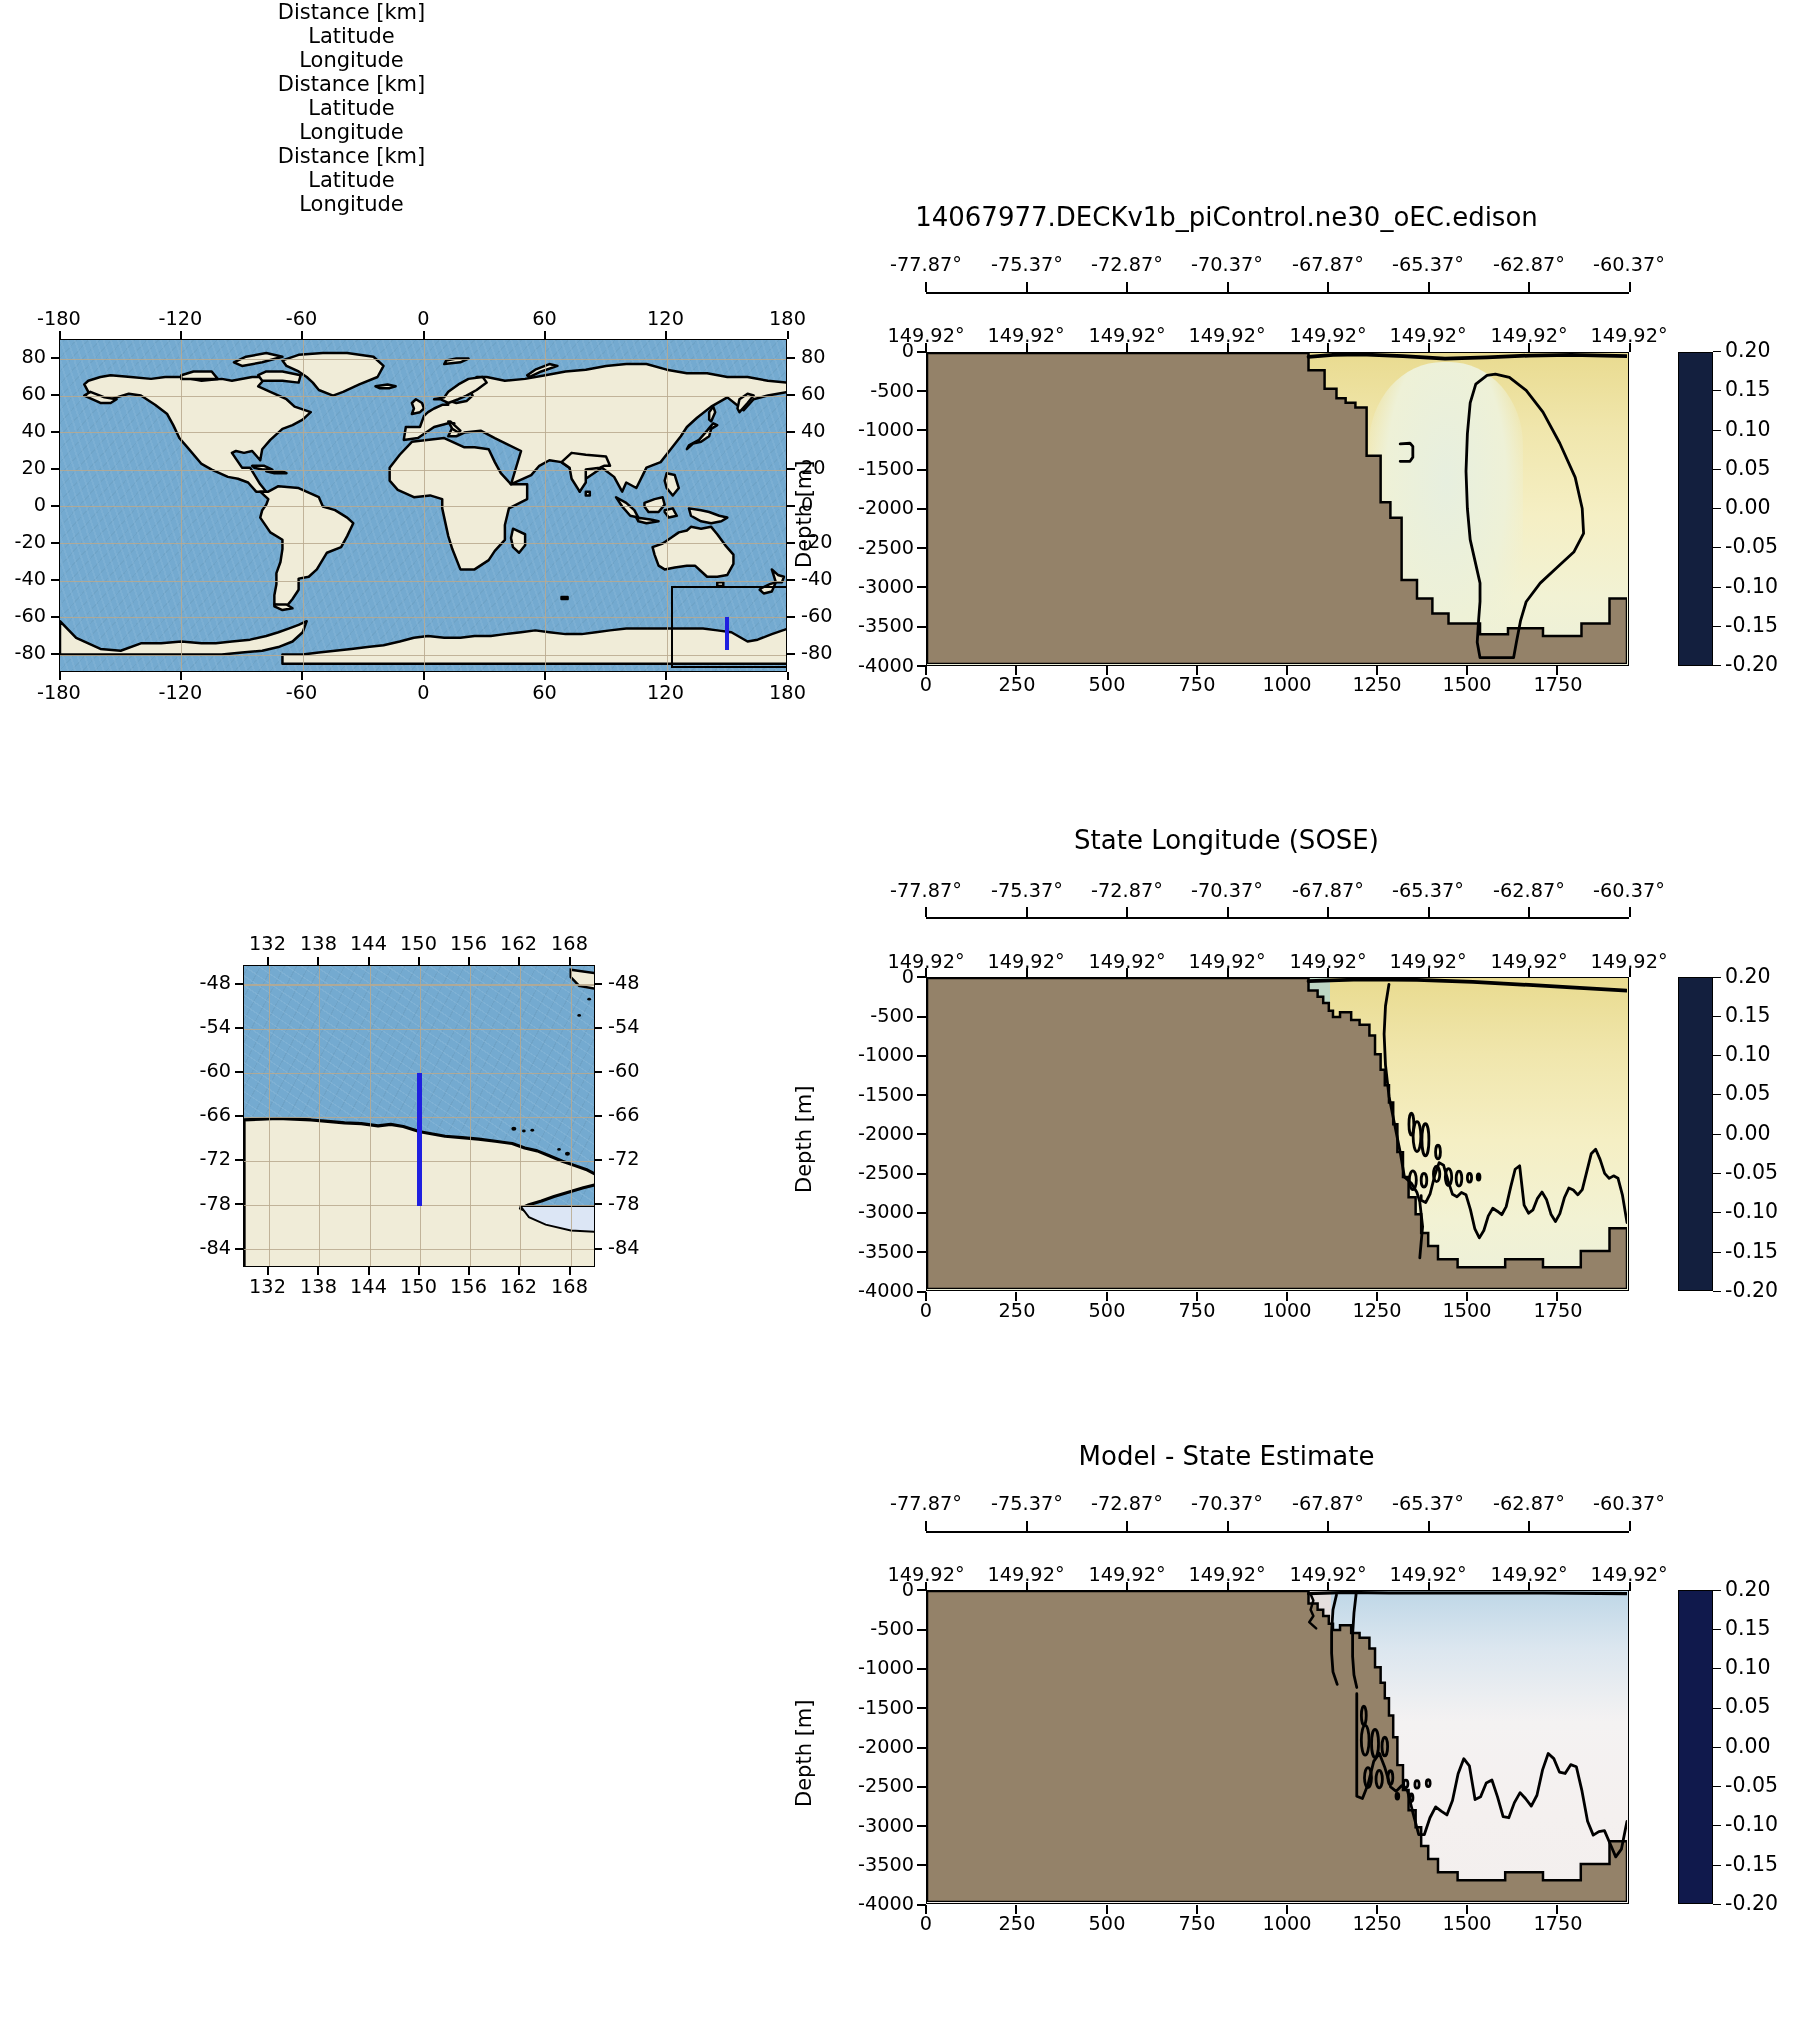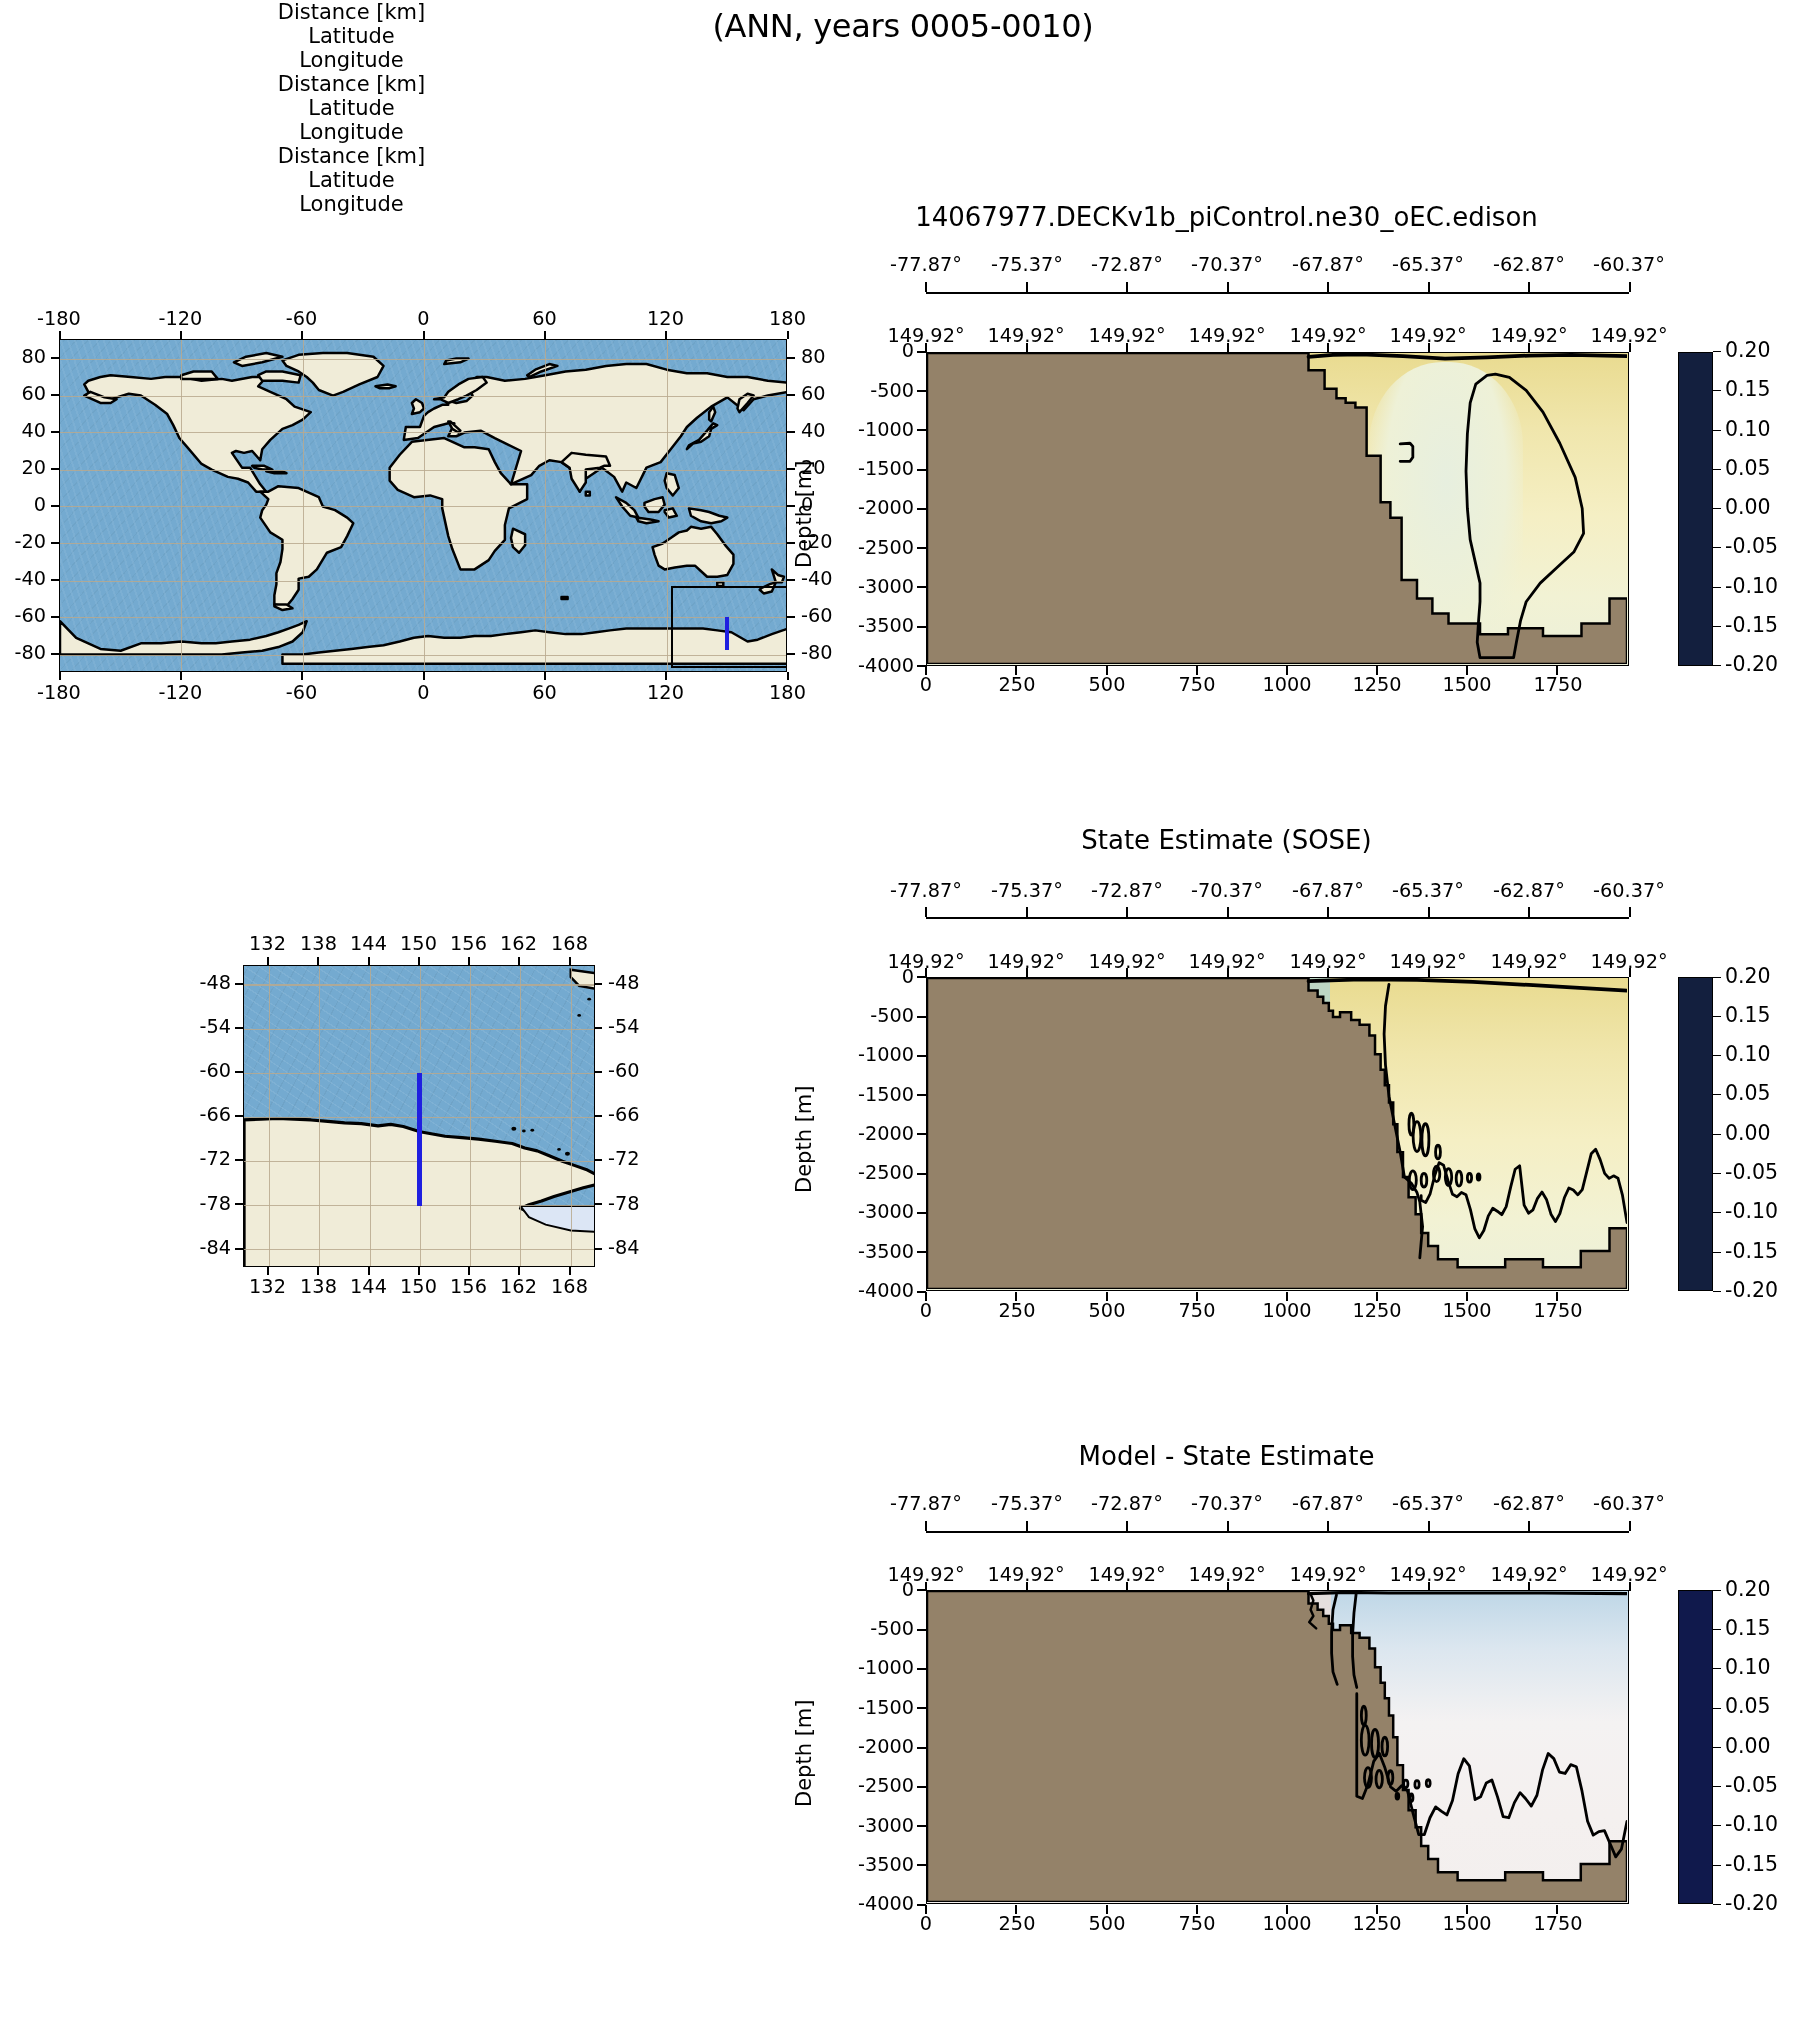--- a/index.html
+++ b/index.html
@@ -37,21 +37,20 @@
   .topaxis-tick{position:absolute;width:1.9px;height:10px;background:#000;}
 
   
   .cbar{position:absolute;border:1.2px solid #000;box-sizing:border-box;}
   .cb-tk{position:absolute;width:7.5px;height:1.2px;background:#000;}
 </style>
 </head>
 <body>
 
 <div id="suptitle" class="abs">
-  <div>(ANN, years 0005-0010)</div>
 </div>
 
 <div id="world-map-wrap" class="abs" style="left:25px;top:311px;width:803px;height:373px;"></div>
 
 <div class="mapbox" id="worldmap" style="left:59px;top:339px;width:728px;height:333px;">
     <div style="position:absolute;inset:0;background:#74aad0;"></div>
     <div style="position:absolute;inset:0;opacity:.10;background:repeating-linear-gradient(72deg, rgba(255,255,255,.55) 0 1.9px, rgba(0,0,0,0) 1.9px 6.8px),repeating-linear-gradient(-48deg, rgba(0,0,0,.35) 0 1.2px, rgba(0,0,0,0) 1.2px 8.7px);"></div>
     <svg width="728" height="333" style="position:absolute;left:0;top:0;" viewBox="0 0 1170 535">
       <polygon points="0.0,451.8 26.0,478.5 65.0,496.4 97.5,499.3 130.0,487.4 162.5,487.4 195.0,484.5 227.5,487.4 250.3,487.4 276.3,484.5 305.5,481.5 331.5,475.6 351.0,469.6 367.3,463.7 383.5,457.7 396.5,451.8 390.0,469.6 373.7,484.5 351.0,493.4 325.0,499.3 292.5,502.3 260.0,505.3 211.3,505.3 162.5,505.3 97.5,505.3 48.8,505.3 0.0,505.3 0.0,451.8" fill="#f0ecd8" stroke="#000" stroke-width="4" stroke-linejoin="round"></polygon>
       <polygon points="1170.0,463.7 1144.0,472.6 1121.3,481.5 1105.0,484.5 1079.0,469.6 1056.3,466.6 1033.5,463.7 1007.5,463.7 975.0,463.7 942.5,463.7 910.0,463.7 884.0,466.6 861.3,469.6 838.5,472.6 812.5,472.6 786.5,469.6 763.8,466.6 741.0,469.6 715.0,472.6 692.3,475.6 666.3,475.6 643.5,478.5 617.5,478.5 591.5,475.6 568.8,478.5 546.0,484.5 520.0,490.4 494.0,493.4 468.0,496.4 442.0,499.3 416.0,502.3 390.0,505.3 357.5,505.3 357.5,520.1 1170.0,520.1 1170.0,463.7" fill="#f0ecd8" stroke="#000" stroke-width="4" stroke-linejoin="round"></polygon>
@@ -147,21 +146,21 @@
     <div style="position:absolute;inset:0;background:linear-gradient(to right, rgba(0,0,0,0) 50%, rgba(0,0,0,0) 62%, rgb(226,206,110)70 78%, rgb(208,193,91)88 93%, rgb(226,206,110)55 100%);"></div>
     <div style="position:absolute;left:63%;top:3%;width:22%;height:95%;border-radius:48% 48% 12% 12%/28% 28% 6% 6%;background:radial-gradient(ellipse at 50% 40%, rgb(231,239,223) 0%, rgb(238,241,215) 55%, rgba(0,0,0,0) 78%);"></div>
     <svg width="700" height="311" style="position:absolute;left:0;top:0;" viewBox="0 0 1124 499">
       <polygon points="0.0,0.0 612.6,0.0 612.6,27.4 638.4,27.4 638.4,57.4 657.5,57.4 657.5,72.4 672.2,72.4 672.2,79.8 687.9,79.8 687.9,87.3 705.9,87.3 705.9,164.7 728.4,164.7 728.4,239.5 744.1,239.5 744.1,264.5 762.1,264.5 762.1,364.3 786.8,364.3 786.8,394.2 811.5,394.2 811.5,418.2 837.4,418.2 837.4,434.1 888.0,434.1 888.0,451.6 932.9,451.6 932.9,441.6 989.1,441.6 989.1,454.1 1050.9,454.1 1050.9,434.1 1095.9,434.1 1095.9,394.2 1124.0,394.2 1124.0,499.0 0.0,499.0" fill="#948269" stroke="#000" stroke-width="4"></polygon>
       <polyline points="612.6,6.0 651.9,3.0 696.9,2.0 764.3,5.0 831.8,9.0 899.2,7.0 966.6,4.0 1034.1,3.0 1124.0,5.0" fill="none" stroke="#000" stroke-width="6" stroke-linejoin="round" stroke-linecap="round"></polyline>
       <polyline points="899.2,35.9 881.2,49.9 872.2,79.8 867.7,129.7 865.5,189.6 867.7,249.5 872.2,299.4 881.2,339.3 888.0,369.3 888.0,399.2 885.7,429.1 883.5,464.1 888.0,489.0 941.9,489.0 946.4,464.1 953.2,429.1 962.1,399.2 984.6,369.3 1011.6,344.3 1038.6,319.4 1054.3,289.4 1052.1,249.5 1040.8,199.6 1016.1,144.7 989.1,94.8 962.1,59.9 935.2,38.9 912.7,33.9 899.2,35.9" fill="none" stroke="#000" stroke-width="4.5" stroke-linejoin="round" stroke-linecap="round"></polyline>
       <polyline points="759.8,145.7 775.6,144.7 780.1,149.7 780.1,167.2 775.6,173.7 759.8,173.7" fill="none" stroke="#000" stroke-width="4.5" stroke-linejoin="round" stroke-linecap="round"></polyline>
     </svg>
   </div>
 
-<div class="panel-title abs" style="left:822px;top:825px;width:809px;">State Estimate (SOSE)</div>
+<div class="panel-title abs" style="left:822px;top:825px;width:809px;">State Longitude (SOSE)</div>
 <div class="axbox" id="ax2" style="left:926px;top:977px;width:703px;height:314px;">
     <div style="position:absolute;inset:0;background:linear-gradient(to bottom, rgb(233,219,144) 0%, rgb(240,230,172) 24%, rgb(245,239,196) 52%, rgb(242,242,212) 78%, rgb(236,240,218) 100%);"></div>
     <div style="position:absolute;inset:0;background:linear-gradient(to right, rgba(0,0,0,0) 50%, rgba(0,0,0,0) 62%, rgb(226,206,110)70 78%, rgb(208,193,91)88 93%, rgb(226,206,110)55 100%);"></div>
     <div style="position:absolute;left:56%;top:58%;width:44%;height:42%;background:linear-gradient(to bottom, rgba(0,0,0,0) 0%, rgb(231,239,223)cc 45%, rgb(228,238,226) 100%);"></div>
     <div style="position:absolute;left:54.5%;top:0%;width:3%;height:30%;background:rgb(178,212,208);opacity:.8;"></div>
     <svg width="700" height="311" style="position:absolute;left:0;top:0;" viewBox="0 0 1124 499">
       <polygon points="0.0,0.0 612.6,0.0 612.6,20.0 627.2,20.0 627.2,29.9 636.2,29.9 636.2,39.9 645.2,39.9 645.2,52.4 651.9,52.4 651.9,62.4 663.2,62.4 663.2,54.9 681.1,54.9 681.1,67.4 694.6,67.4 694.6,74.8 710.4,74.8 710.4,92.3 719.4,92.3 719.4,122.3 728.4,122.3 728.4,147.2 735.1,147.2 735.1,172.2 741.8,172.2 741.8,199.6 748.6,199.6 748.6,234.5 755.3,234.5 755.3,279.4 764.3,279.4 764.3,319.4 773.3,319.4 773.3,351.8 784.6,351.8 784.6,379.2 793.5,379.2 793.5,409.2 804.8,409.2 804.8,430.1 820.5,430.1 820.5,451.6 852.0,451.6 852.0,464.1 928.4,464.1 928.4,451.6 989.1,451.6 989.1,464.1 1049.8,464.1 1049.8,438.1 1095.9,438.1 1095.9,401.7 1124.0,401.7 1124.0,499.0 0.0,499.0" fill="#948269" stroke="#000" stroke-width="4"></polygon>
       <polyline points="612.6,5.0 696.9,2.0 786.8,3.0 876.7,6.0 966.6,11.0 1034.1,15.0 1124.0,20.0" fill="none" stroke="#000" stroke-width="6" stroke-linejoin="round" stroke-linecap="round"></polyline>
       <polyline points="741.8,10.0 736.2,44.9 734.0,89.8 736.2,139.7 741.8,189.6 750.8,234.5 759.8,279.4 766.6,319.4" fill="none" stroke="#000" stroke-width="4.5" stroke-linejoin="round" stroke-linecap="round"></polyline>
       <polyline points="766.6,319.4 777.8,329.3 786.8,344.3 791.3,359.3 793.5,379.2 795.8,399.2 793.5,424.1 791.3,449.1" fill="none" stroke="#000" stroke-width="4.5" stroke-linejoin="round" stroke-linecap="round"></polyline>

